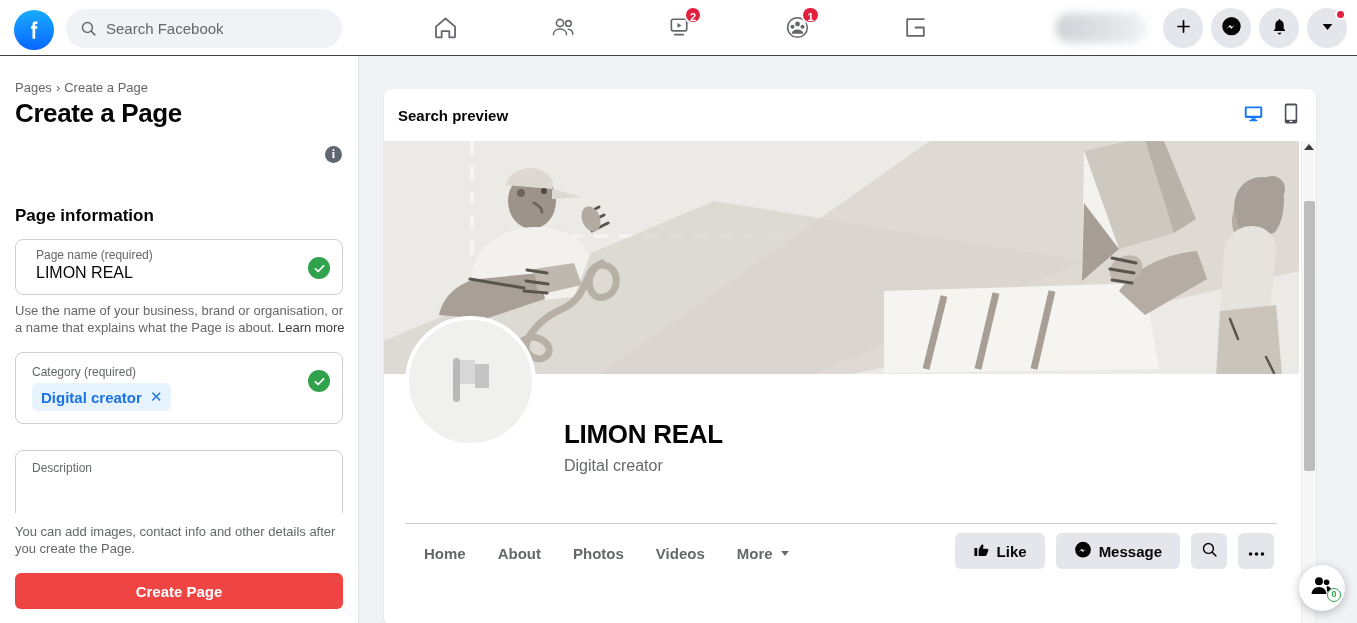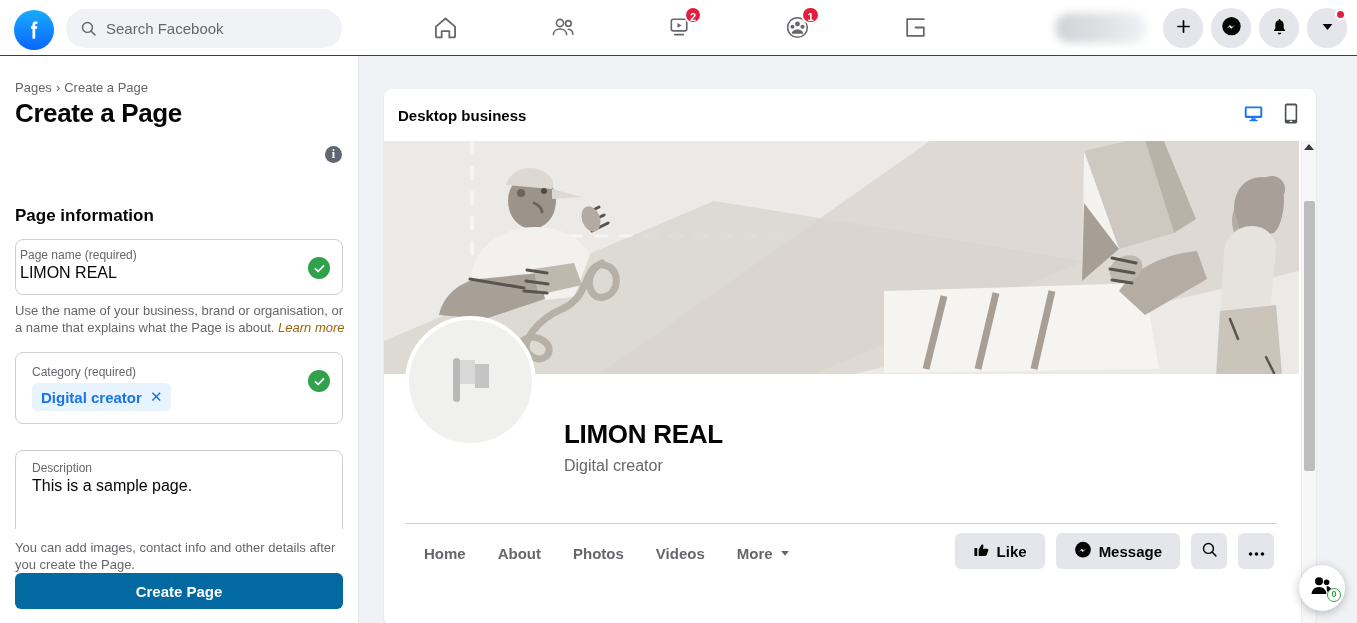--- a/index.html
+++ b/index.html
@@ -97,48 +97,48 @@
     border:1px solid #ccd0d5; border-radius:8px; background:#fff;
   }
   .field .f-label { font-size:12px; color:#65676b; }
   .field .f-value { font-size:16px; color:#050505; margin-top:2px;}
   .check {
     position:absolute; right:12px; width:22px;height:22px;border-radius:50%;
     background:#31a24c; display:flex;align-items:center;justify-content:center;
   }
   .check svg{display:block;}
 
-  #f-name { top:183px; height:56px; padding:8px 40px 8px 4px; }
+  #f-name { top:183px; height:56px; padding:8px 40px 8px 20px; }
   #f-name .check { top:17px; }
   .helper {
     position:absolute; left:15px; top:246px; width:330px;
     font-size:13px; color:#65676b; line-height:17px;
   }
-  .helper a { color:#a16207; text-decoration:none; cursor:pointer;font-style:italic;}
+  .helper a { color:#404040; text-decoration:none; cursor:pointer;}
 
   #f-cat { top:296px; height:72px; padding:12px 40px 8px 16px; }
   #f-cat .check { top:17px; }
   .chip {
     display:inline-flex; align-items:center; gap:8px;
     background:#e7f3ff; color:#1b74e4; font-weight:bold; font-size:15px;
     border-radius:6px; padding:5px 9px; margin-top:4px; cursor:pointer;
   }
   .chip .x { font-size:15px; font-weight:normal; }
 
   #f-desc { top:394px; height:118px; padding:10px 16px; overflow:hidden;}
   #f-desc .f-value { font-size:16px; }
 
   .bottom-area {
     position:absolute; left:0; bottom:0; width:358px; background:#fff;
     padding: 10px 15px 14px 15px;
   }
   .bottom-note { font-size:13px; color:#65676b; line-height:17px; }
   .create-btn {
-    width:328px; height:36px; border:none; border-radius:6px;
-    background:#0369a1; color:#fff; font-size:15px; font-weight:bold;
+    margin-top:16px; width:328px; height:36px; border:none; border-radius:6px;
+    background:#ef4444; color:#fff; font-size:15px; font-weight:bold;
     cursor:pointer; font-family:"Liberation Sans", sans-serif;
   }
 
   
   .rightpanel {
     position:absolute; top:56px; left:359px; width:998px; height:567px;
     background:#f0f2f5;
   }
   .preview-card {
     position:absolute; left:25px; top:33px; width:932px; height:537px;
@@ -357,34 +357,33 @@
     </div>
     <span class="check">
       <svg width="13" height="13" viewBox="0 0 24 24" fill="none" stroke="#fff" stroke-width="3.2" stroke-linecap="round" stroke-linejoin="round">
           <polyline points="4.5,12.5 9.5,17.5 19.5,7"></polyline>
         </svg>
     </span>
   </div>
 
   <div class="field" id="f-desc">
     <div class="f-label">Description</div>
-    <div class="f-value">This is a sample page.</div>
   </div>
 
   <div class="bottom-area">
     <div class="bottom-note">You can add images, contact info and other details after you create the Page.</div>
     <button class="create-btn">Create Page</button>
   </div>
 </div>
 
 <div class="rightpanel">
   <div class="preview-card">
 
     <div class="preview-head">
-      <span class="ph-title">Desktop business</span>
+      <span class="ph-title">Search preview</span>
       <span class="dev-toggle">
         <span>
           <svg width="21" height="21" viewBox="0 0 24 24" fill="#1877f2">
               <rect x="2" y="4" width="20" height="13" rx="1.6"></rect>
               <rect x="4.2" y="6" width="15.6" height="8.6" fill="#fff"></rect>
               <rect x="9.4" y="17.4" width="5.2" height="2.2" rx="0.8"></rect>
               <rect x="7.2" y="19" width="9.6" height="1.8" rx="0.9"></rect>
             </svg>
         </span>
         <span>

